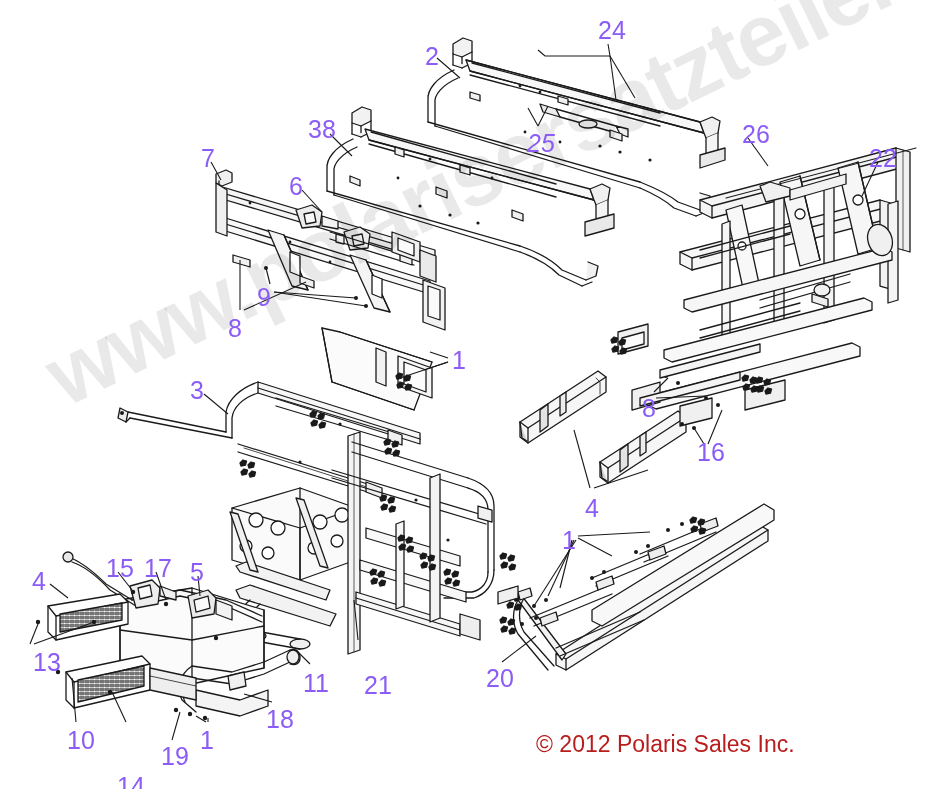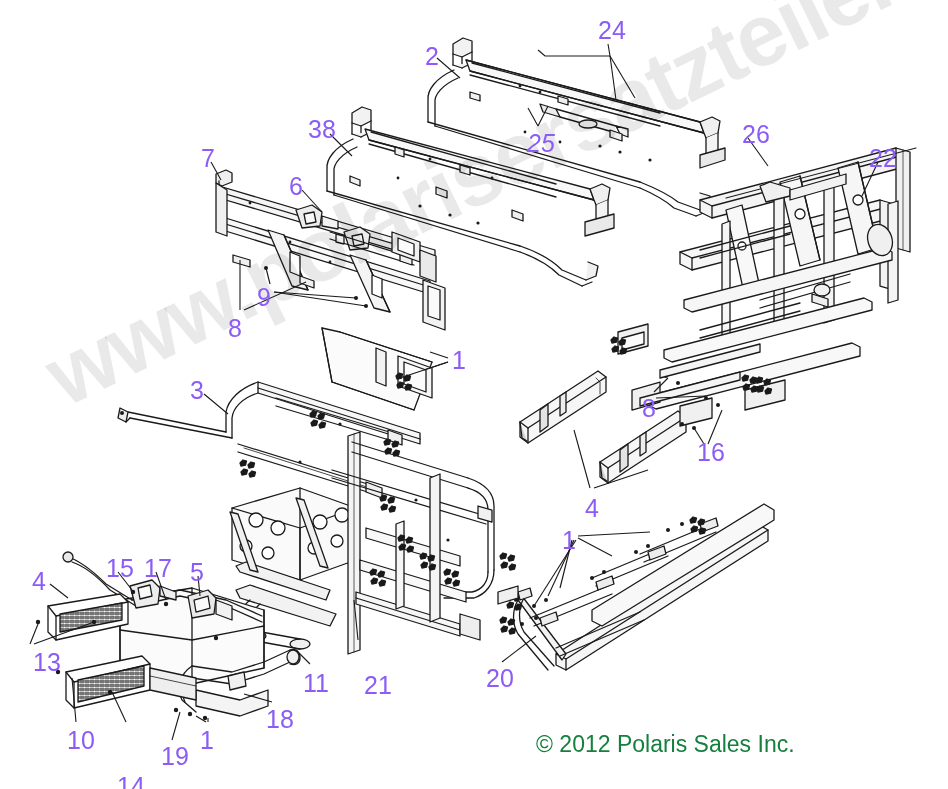--- a/index.html
+++ b/index.html
@@ -30,21 +30,21 @@
     line-height: 1;
     white-space: nowrap;
     letter-spacing: 0px;
   }
   #copyright {
     position: absolute;
     left: 536px;
     top: 731px;
     font-family: "Liberation Sans", sans-serif;
     font-size: 23px;
-    color: #15803d;
+    color: #b91c1c;
     white-space: nowrap;
   }
   #watermark {
     position: absolute;
     left: 52px;
     top: 330px;
     width: 880px;
     transform: rotate(-26deg);
     transform-origin: 0 50%;
     font-family: "Liberation Sans", sans-serif;

